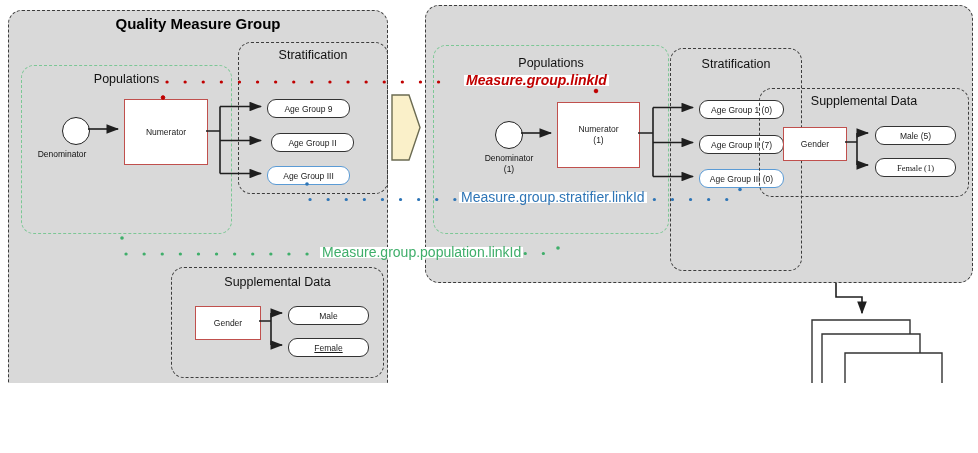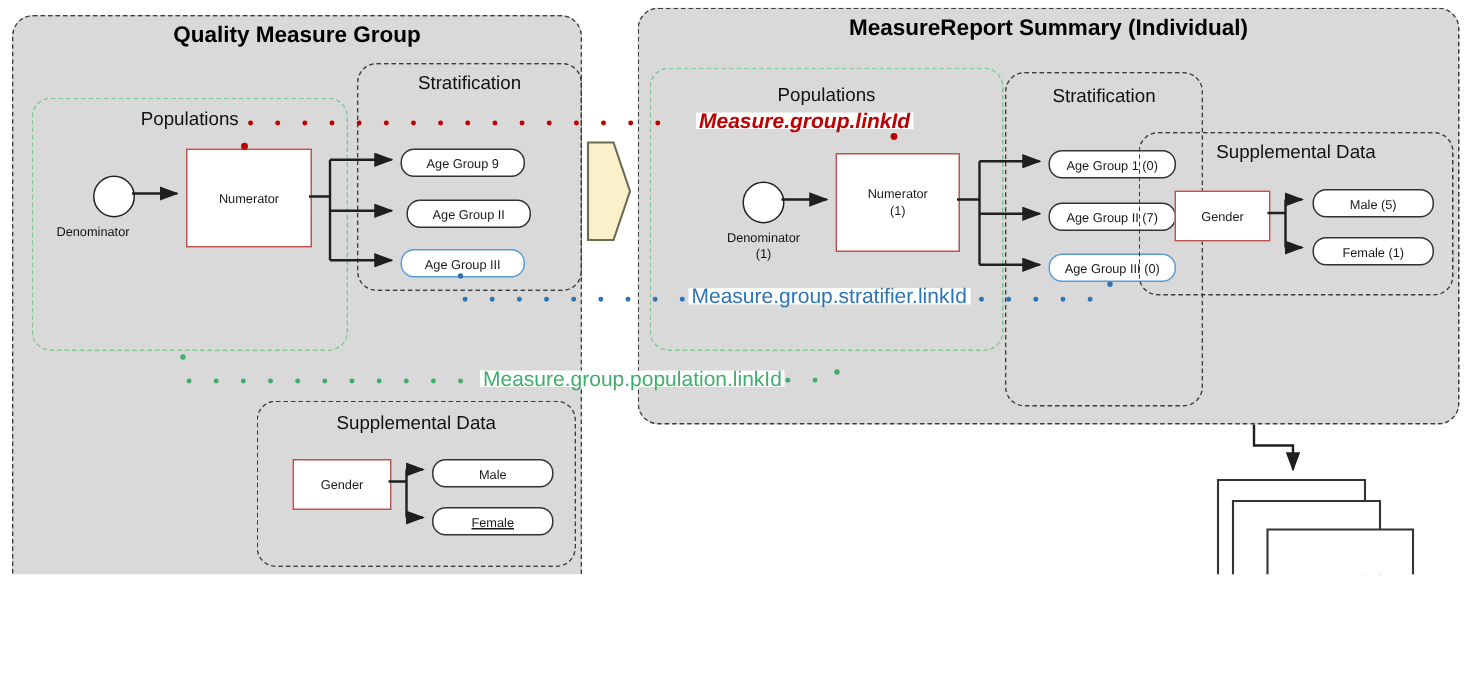--- a/index.html
+++ b/index.html
@@ -102,21 +102,20 @@
       <div class="pill" style="left:116px;top:38px;width:81px;height:19px;">
         <span>Male</span>
       </div>
       <div class="pill" style="left:116px;top:70px;width:81px;height:19px;text-decoration:underline;">
         <span>Female</span>
       </div>
     </div>
   </div>
 
   <div class="panel" style="left:425px;top:5px;width:548px;height:278px;">
-    <div class="panel-title">MeasureReport Summary (Individual)</div>
 
     <div class="greenbox" style="left:7px;top:39px;width:236px;height:189px;">
       <div class="sec-title" style="top:10px;">Populations</div>
       <div class="circle" style="left:61px;top:75px;"></div>
       <div class="nodelabel" style="left:37px;top:107px;width:76px;">
         <span>Denominator</span><br>
         <span>(1)</span>
       </div>
       <div class="rednode" style="left:123px;top:56px;width:83px;height:66px;">
         <span>Numerator</span>
@@ -138,21 +137,21 @@
     </div>
 
     <div class="subbox" style="left:333px;top:82px;width:210px;height:109px;">
       <div class="sec-title" style="top:5px;">Supplemental Data</div>
       <div class="rednode" style="left:23px;top:38px;width:64px;height:34px;">
         <span>Gender</span>
       </div>
       <div class="pill" style="left:115px;top:37px;width:81px;height:19px;">
         <span>Male (5)</span>
       </div>
-      <div class="pill" style="left:115px;top:69px;width:81px;height:19px;">
+      <div class="pill" style="left:115px;top:69px;width:81px;height:19px;font-family:Liberation Serif, serif;">
         <span>Female (1)</span>
       </div>
     </div>
   </div>
 
   <svg id="overlay" width="978" height="453" viewBox="0 0 978 453">
     <defs>
       <marker id="ah" markerWidth="8" markerHeight="6" refX="7.2" refY="3" orient="auto">
         <path d="M0,0 L8,3 L0,6 Z" fill="#1f1f1f"></path>
       </marker>

